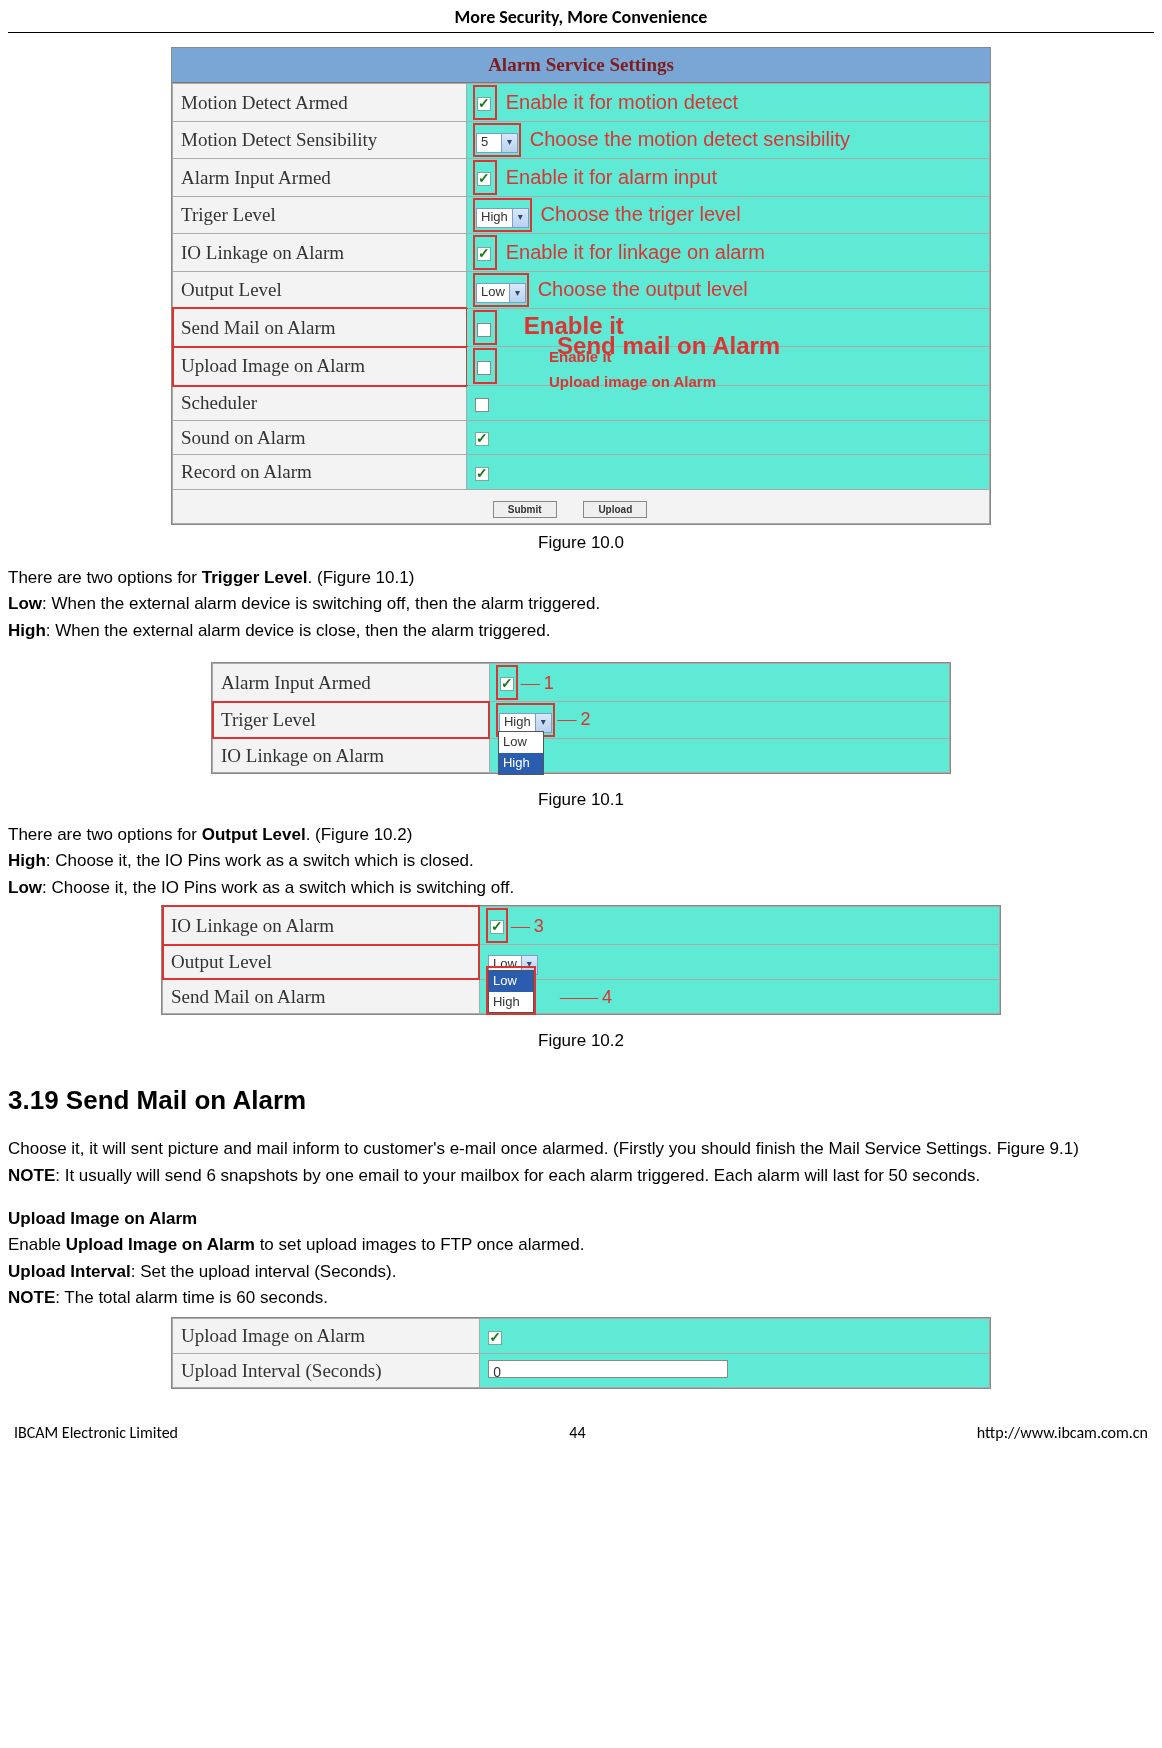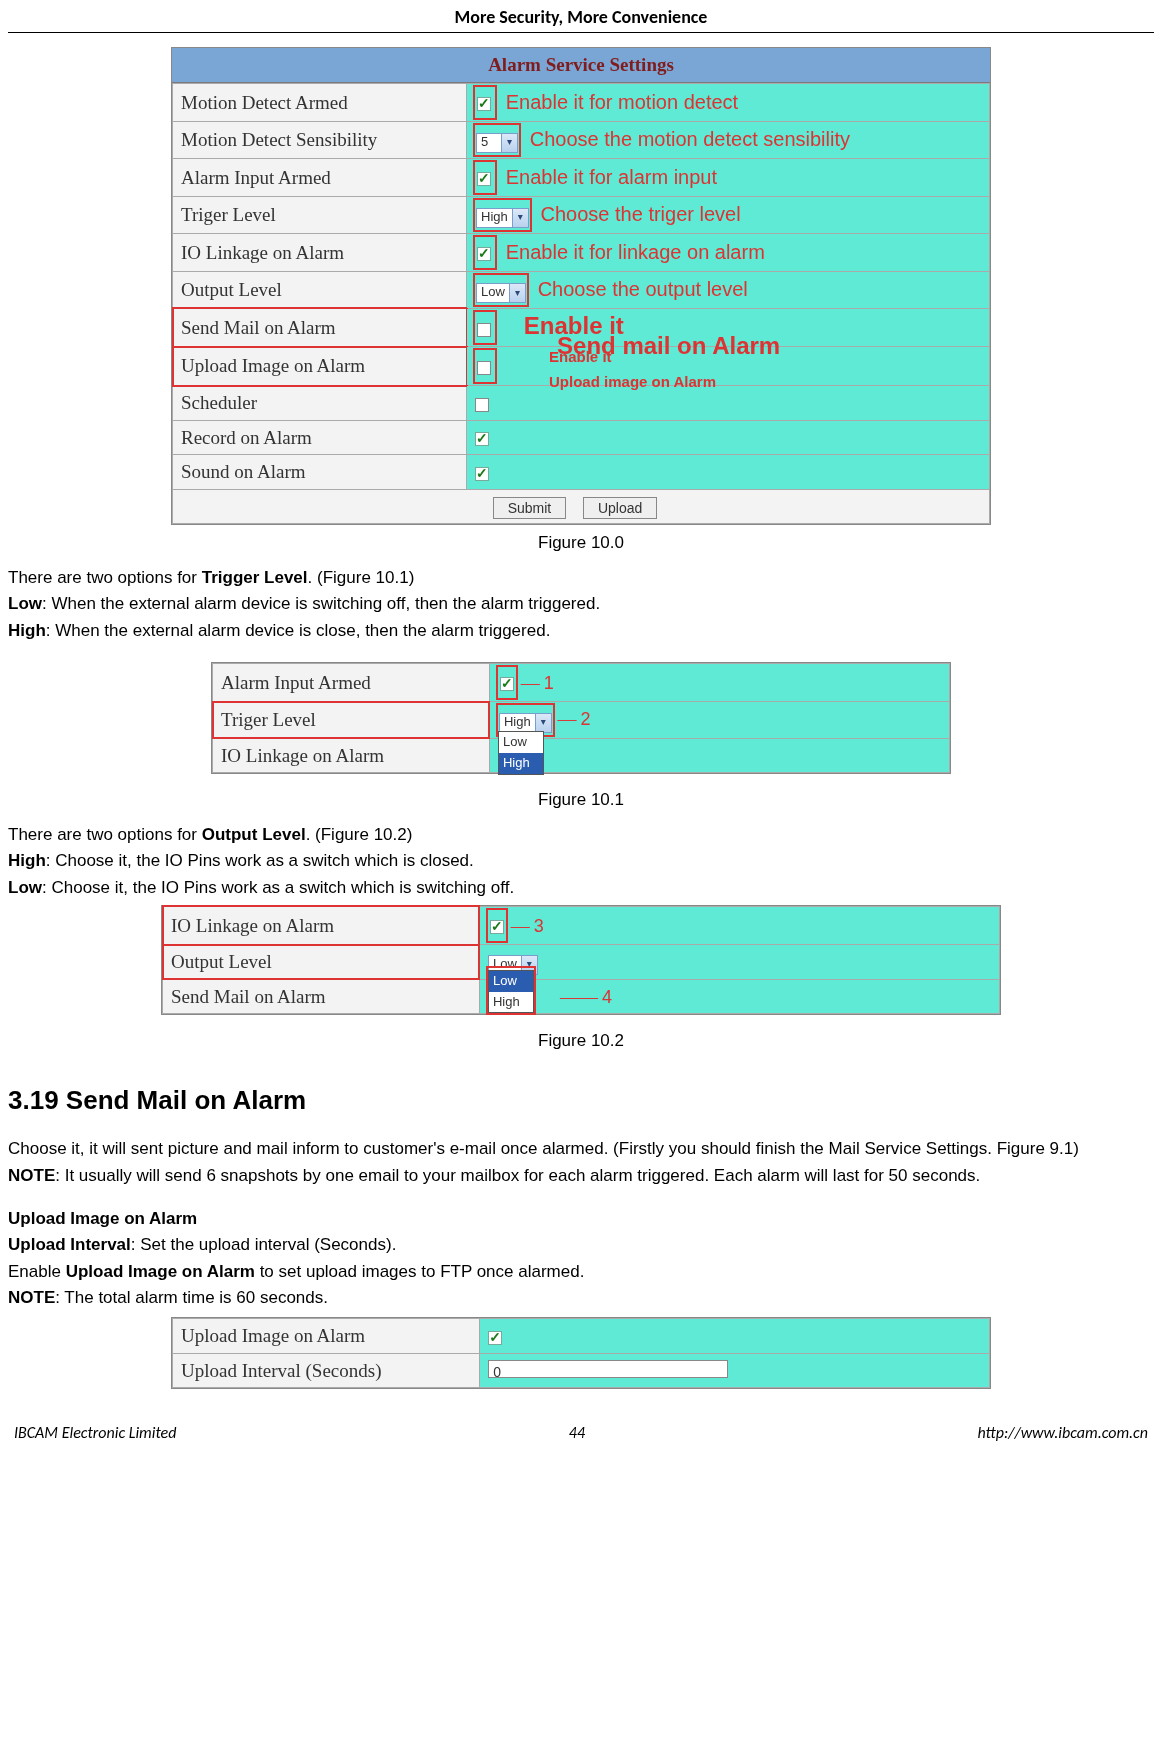--- a/index.html
+++ b/index.html
@@ -21,21 +21,20 @@
     padding: 4px 0 2px;
     border-bottom: 1.5px solid #000;
     margin-bottom: 14px;
   }
   .footer {
     font-family: Calibri, Arial, sans-serif;
     font-size: 16px;
     display: flex;
     justify-content: space-between;
     padding: 14px 6px 8px 6px;
-    font-style: italic;
   }
   .fig-wrap { text-align: center; margin: 4px 0 10px; }
   .fig-caption { font-size: 17px; margin-top: 6px; }
 
   
   .uiframe {
     display: inline-block;
     border: 1px solid #888;
     background: #fcfcfc;
     text-align: left;
@@ -78,22 +77,22 @@
     width: 16px; height: 18px; background: linear-gradient(#dbe8f8,#b9d1ee);
     border-left: 1px solid #7a9ecb; display: flex; align-items: center; justify-content: center;
     color: #2a4a7a; font-size: 10px;
   }
   .ann { color: #d33; font-family: Arial; font-size: 20px; margin-left: 6px; }
   .ann-big { color: #d33; font-weight: bold; font-size: 24px; font-family: Arial; margin-left: 24px; line-height: 1.05; }
   .ann-sm { color: #d33; font-weight: bold; font-size: 15px; font-family: Arial; margin-left: 20px; line-height: 1.1; }
   .redbox { outline: 2px solid #d33; outline-offset: -1px; }
   .btnrow td { text-align: left; padding: 5px 8px; background: #f3f3f3; }
   .btn {
-    font-family: Arial; font-size: 14px; padding: 2px 14px;
-    background: #efefef; border: 1px solid #888; margin-right: 12px;
+    font-family: Arial; font-size: 10px; padding: 2px 14px;
+    background: #efefef; border: 1px solid #888; margin-right: 22px; font-weight: bold;
   }
   .dropdown-open {
     border: 1px solid #555; background: #fff; font-family: Arial; font-size: 13px;
     display: inline-block; min-width: 46px; margin-top: 2px;
   }
   .dropdown-open div { padding: 1px 4px; }
   .dropdown-open .hl { background: #2a5db0; color: #fff; }
   .callnum {
     color: #d33; font-family: Arial; font-size: 18px; margin-left: 4px;
   }
@@ -200,25 +199,25 @@
         </td>
       </tr>
       <tr>
         <td class="lbl">Scheduler</td>
         <td class="val" style="position:relative;">
           <span class="cb grey"></span>
           <span class="ann-sm" style="position:absolute; top:-12px; left:62px;">Upload image on Alarm</span>
         </td>
       </tr>
       <tr>
+        <td class="lbl">Sound on Alarm</td>
+        <td class="val"><span class="cb on"></span></td>
+      </tr>
+      <tr>
         <td class="lbl">Record on Alarm</td>
-        <td class="val"><span class="cb on"></span></td>
-      </tr>
-      <tr>
-        <td class="lbl">Sound on Alarm</td>
         <td class="val"><span class="cb on"></span></td>
       </tr>
       <tr class="btnrow">
         <td colspan="2" style="text-align:center;">
           <span class="btn">Submit</span>
           <span class="btn">Upload</span>
         </td>
       </tr>
     </tbody>
       </table>
@@ -320,22 +319,22 @@
 
 <h2 class="sec">3.19 Send Mail on Alarm</h2>
 
 <div class="mb">
   <p>Choose it, it will sent picture and mail inform to customer's e-mail once alarmed. (Firstly you should finish the Mail Service Settings. Figure 9.1)</p>
   <p><b>NOTE</b><span>: It usually will send 6 snapshots by one email to your mailbox for each alarm triggered. Each alarm will last for 50 seconds.</span></p>
 </div>
 
 <div>
   <p><b>Upload Image on Alarm</b></p>
+  <p><span>Enable </span><b>Upload Image on Alarm</b><span> to set upload images to FTP once alarmed.</span></p>
   <p><b>Upload Interval</b><span>: Set the upload interval (Seconds).</span></p>
-  <p><span>Enable </span><b>Upload Image on Alarm</b><span> to set upload images to FTP once alarmed.</span></p>
   <p><b>NOTE</b><span>: The total alarm time is 60 seconds.</span></p>
 </div>
 
 <div class="fig-wrap" style="margin-top:6px;">
   <div class="uiframe" style="width:820px;">
     <table class="form">
       <tbody>
           <tr>
         <td class="lbl" style="width:320px;">Upload Image on Alarm</td>
         <td class="val"><span class="cb on"></span></td>

